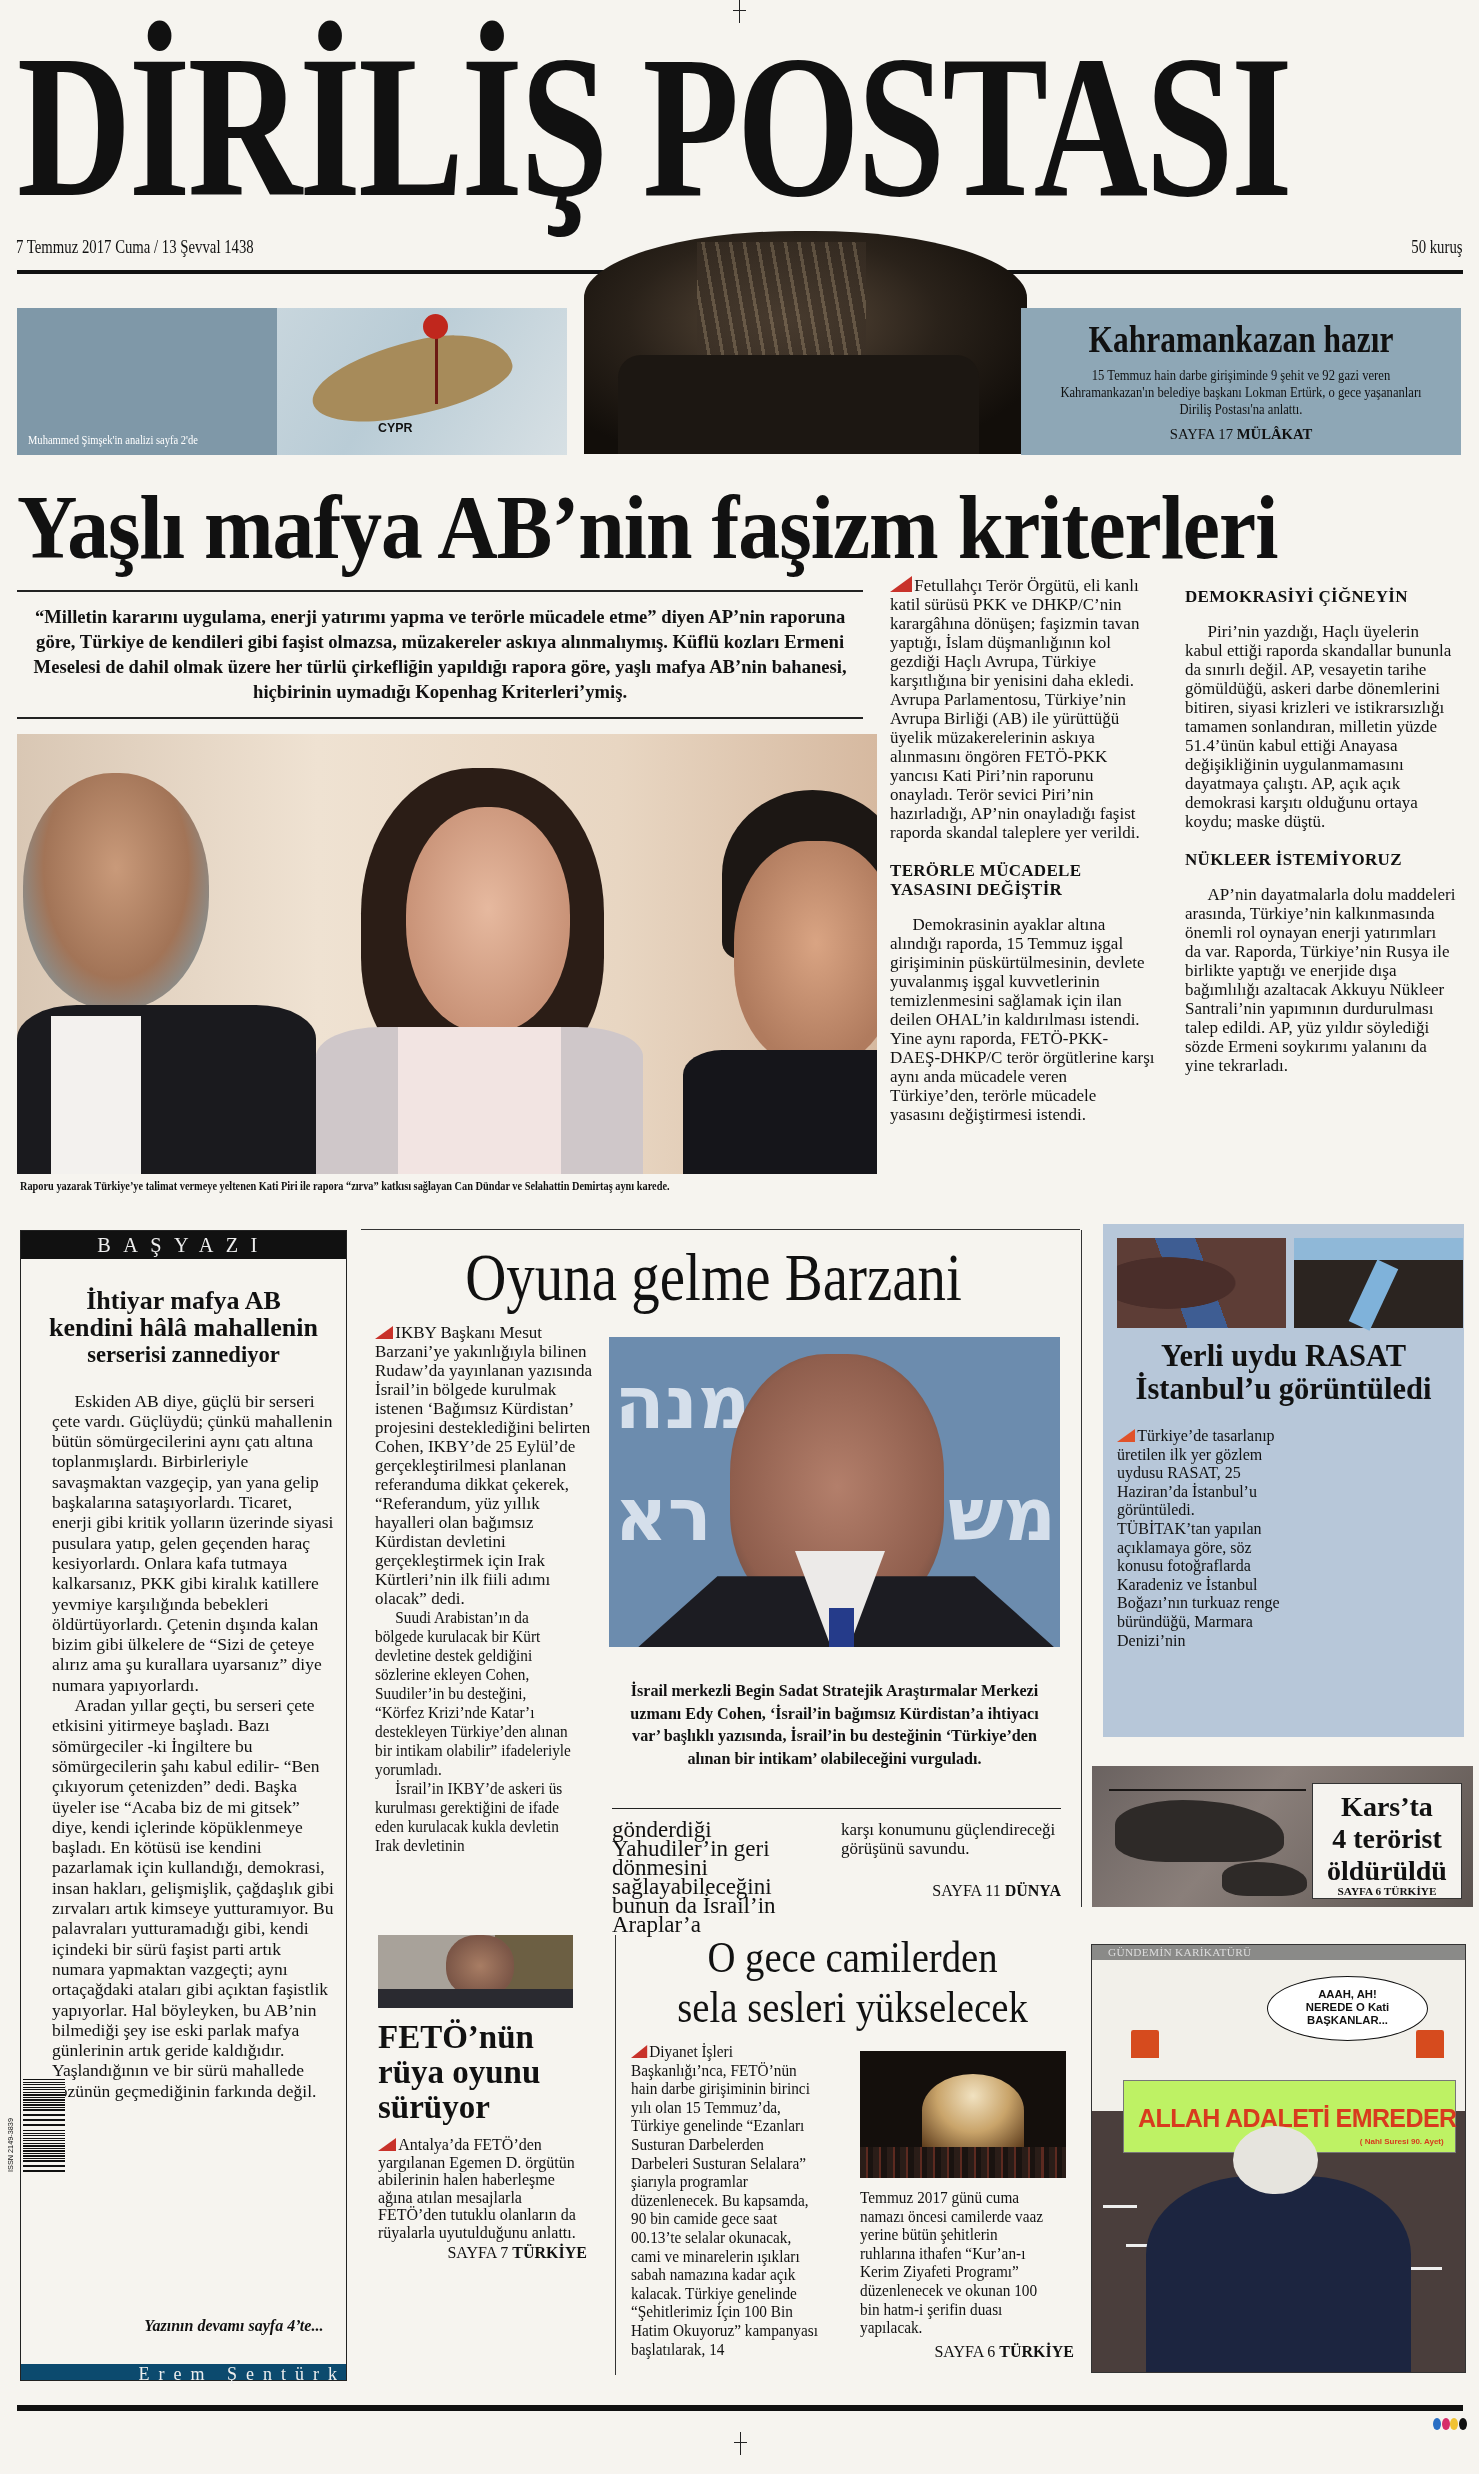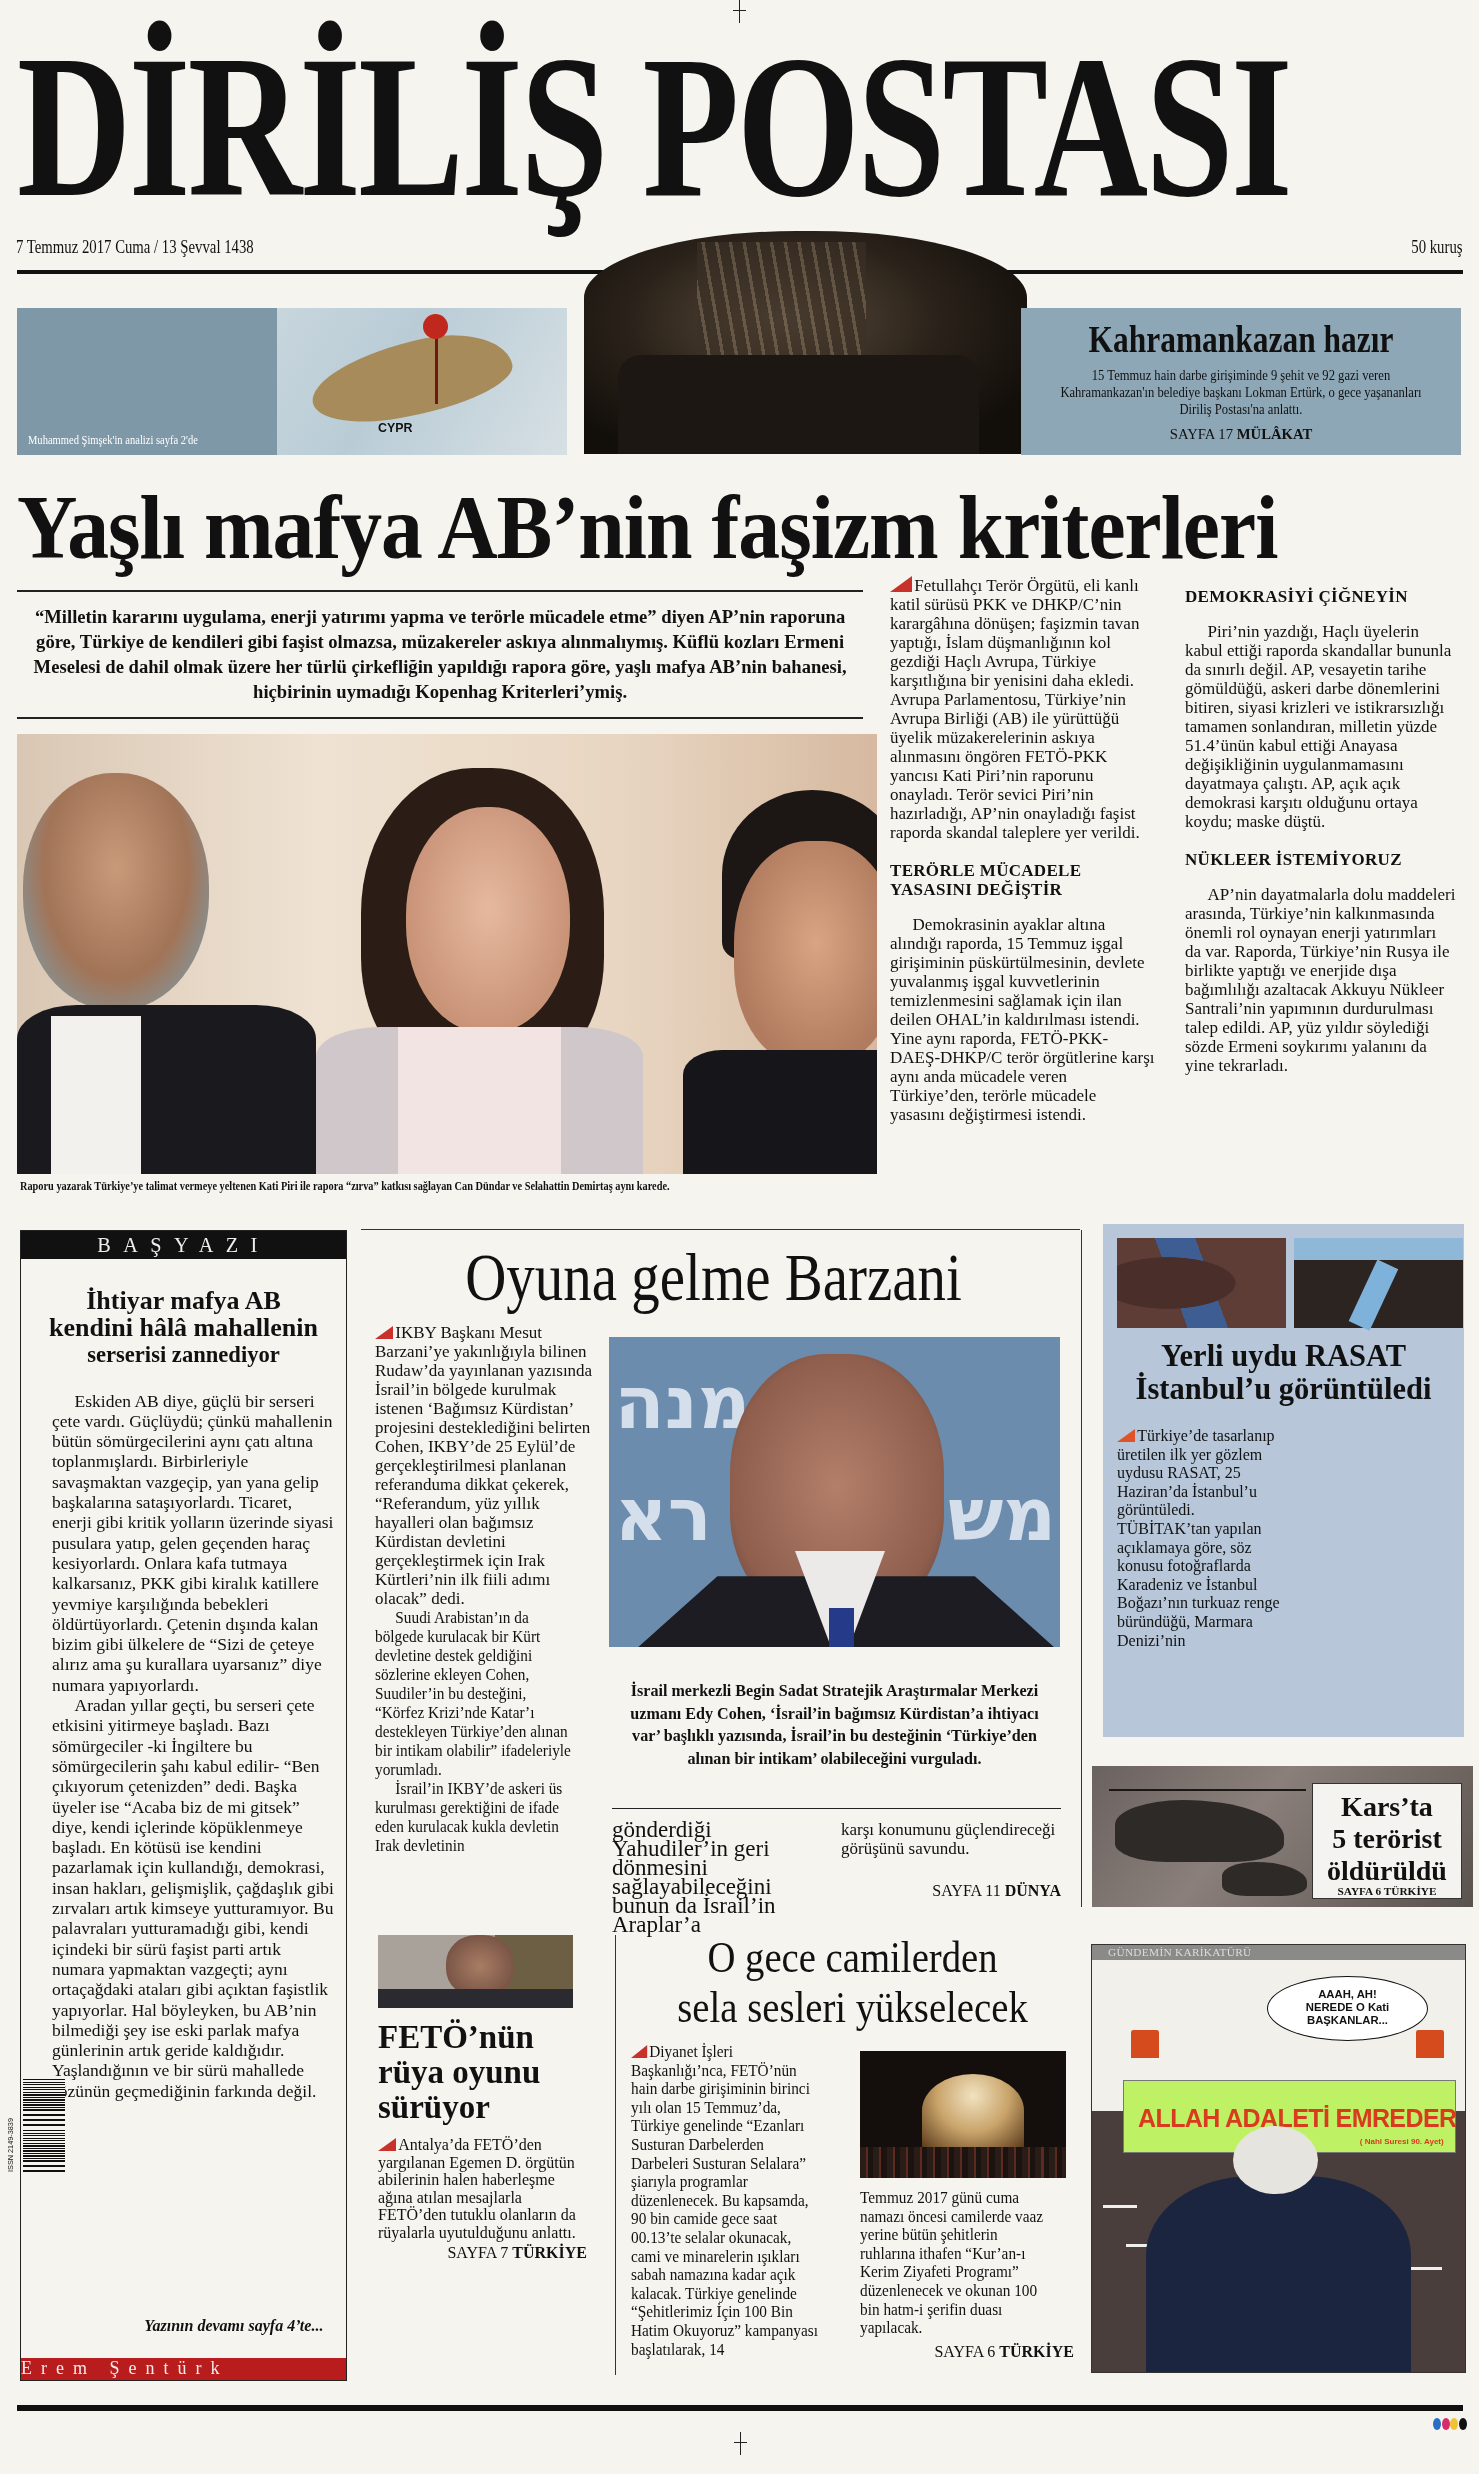--- a/index.html
+++ b/index.html
@@ -69,21 +69,21 @@
   .vline { position: absolute; width: 1.1px; background: #333; }
 
   
   .basyazi { left: 20px; top: 1230px; width: 327px; height: 1151px; border: 1.1px solid #222; background: #f6f4ef; }
   .basyazi .band { height: 28px; background: #111; color: #eee; text-align: center; font-family: "Liberation Serif", serif; font-size: 20.3px; letter-spacing: 12.4px; line-height: 28px; }
   .basyazi h3 { margin: 28px 11.3px 0; text-align: center; font-family: "Liberation Serif", serif; font-weight: 900; font-size: 26px; line-height: 27px; }
   .basyazi h3 .s { font-size: 22.6px; display: block; }
   .basyazi .body { padding: 22.6px 11.3px 0 31px; font-family: "Liberation Serif", serif; font-size: 17.5px; line-height: 20.3px; }
   .basyazi .body p.ind { text-indent: 22.6px; }
   .basyazi .cont { position: absolute; right: 22.6px; top: 1086px; font-style: italic; font-weight: 900; font-size: 16px; }
-  .basyazi .author { position: absolute; left: 0; bottom: 0; width: 100%; height: 22px; background: #b91c1c; color: #eee; text-align: left; font-size: 18px; letter-spacing: 9px; line-height: 21.4px; }
+  .basyazi .author { position: absolute; left: 0; bottom: 0; width: 100%; height: 16px; background: #0c4a6e; color: #eee; text-align: right; font-size: 18px; letter-spacing: 9px; line-height: 21.4px; }
   .barcode { left: 22.6px; top: 2076px; width: 42px; height: 96px; background: repeating-linear-gradient(0deg, #111 0 1.7px, #f6f4ef 1.7px 2.8px, #111 2.8px 3.4px, #f6f4ef 3.4px 5.1px); }
   .issn { left: 5.6px; top: 2088px; font-family: "Liberation Sans", sans-serif; font-size: 7.3px; transform: rotate(-90deg); transform-origin: left top; white-space: nowrap; }
 
   
   .barzani-title { left: 361px; top: 1241px; width: 705px; text-align: center; font-family: "Liberation Serif", serif; font-size: 67px; line-height: 73px; transform: scaleX(0.85); transform-origin: center top; }
   .barzani-c1 { left: 375px; top: 1323px; width: 223px; font-size: 17px; line-height: 19px; font-family: "Liberation Serif", serif; }
   .barzani-c1 .narrow { transform: scaleX(0.9); transform-origin: left top; }
   .netanyahu { left: 609px; top: 1337px; width: 451px; height: 310px; background: #6c8cae; overflow: hidden; }
   .netanyahu .hebrew { position: absolute; color: #e8eef6; font-family: "DejaVu Sans", sans-serif; font-weight: 900; font-size: 73px; opacity: .85; }
   .netanyahu .head { position: absolute; left: 121px; top: 17px; width: 214px; height: 265px; background: radial-gradient(ellipse at 50% 50%, #b37f6b 0%, #8f5e4d 70%, #4a3a36 100%); border-radius: 45% 45% 40% 40%; }
@@ -270,21 +270,21 @@
   <div class="col c1"><span class="tri sm" style="border-bottom-color:#e0522a;"></span><span>Türkiye’de tasarlanıp üretilen ilk yer gözlem uydusu RASAT, 25 Haziran’da İstanbul’u görüntüledi. TÜBİTAK’tan yapılan açıklamaya göre, söz konusu fotoğraflarda Karadeniz ve İstanbul Boğazı’nın turkuaz renge büründüğü, Marmara Denizi’nin</span></div>
 </div>
 
 <div class="abs kars">
   <div class="rotor"></div>
   <div class="heli"></div>
   <div class="heli" style="left:130px;top:96px;width:85px;height:34px;"></div>
   <div class="box">
     <h3>
       <span>Kars’ta</span><br>
-      <span>5 terörist</span><br>
+      <span>4 terörist</span><br>
       <span>öldürüldü</span>
     </h3>
     <div class="tag" style="margin-top:-2.3px;">SAYFA 6 TÜRKİYE</div>
   </div>
 </div>
 
 <div class="abs feto-photo">
   <div class="face"></div>
   <div class="coat"></div>
 </div>

